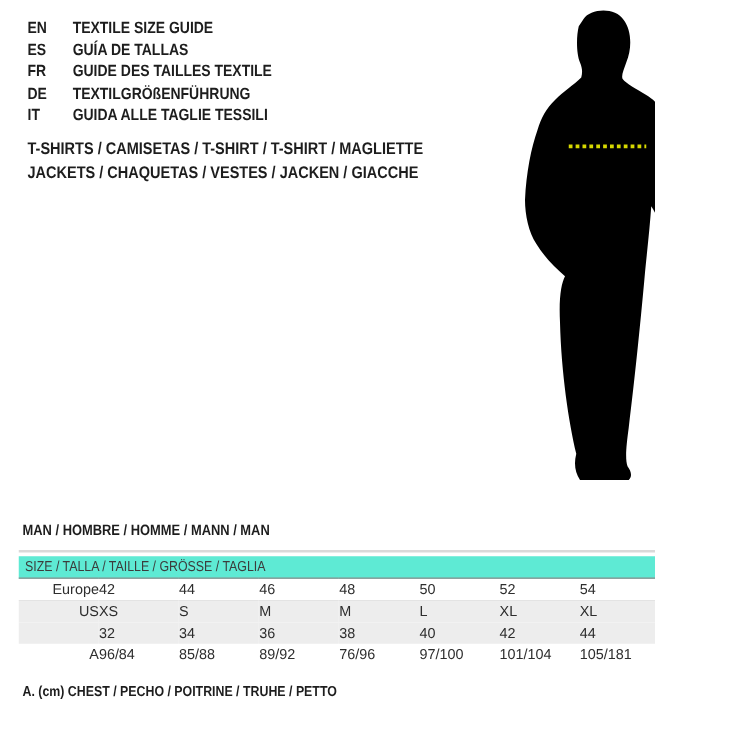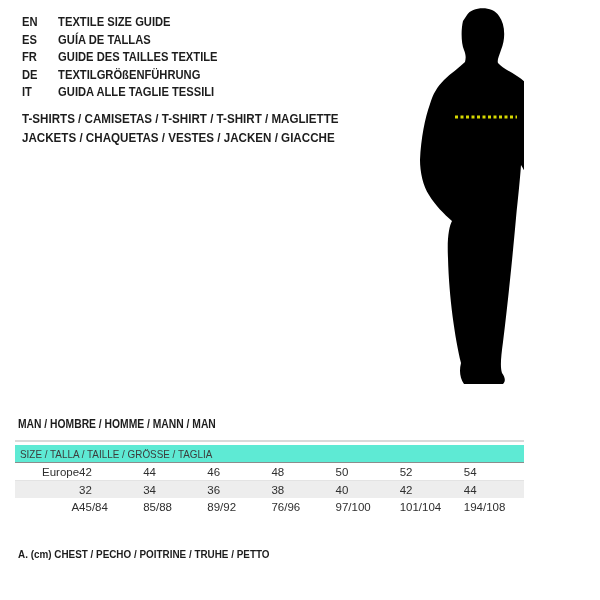--- a/index.html
+++ b/index.html
@@ -116,39 +116,50 @@
         <td>42</td>
         <td>44</td>
         <td>46</td>
         <td>48</td>
         <td>50</td>
         <td>52</td>
         <td>54</td>
         <td>56</td>
       </tr>
       <tr class="shaded">
+        <td class="lbl">US</td>
+        <td>XS</td>
+        <td>S</td>
+        <td>M</td>
+        <td>M</td>
+        <td>L</td>
+        <td>XL</td>
+        <td>XL</td>
+        <td>XXL</td>
+      </tr>
+      <tr class="shaded">
         <td class="lbl"></td>
         <td>32</td>
         <td>34</td>
         <td>36</td>
         <td>38</td>
         <td>40</td>
         <td>42</td>
         <td>44</td>
         <td>46</td>
       </tr>
       <tr>
         <td class="lbl">A</td>
-        <td>45/84</td>
+        <td>96/84</td>
         <td>85/88</td>
         <td>89/92</td>
         <td>76/96</td>
         <td>97/100</td>
         <td>101/104</td>
-        <td>194/108</td>
+        <td>105/181</td>
         <td>178/112</td>
       </tr>
     </tbody>
       </table>
   </div>
 
   <div class="footnote cond">A. (cm) CHEST / PECHO / POITRINE / TRUHE / PETTO</div>
 
 </div>
 

